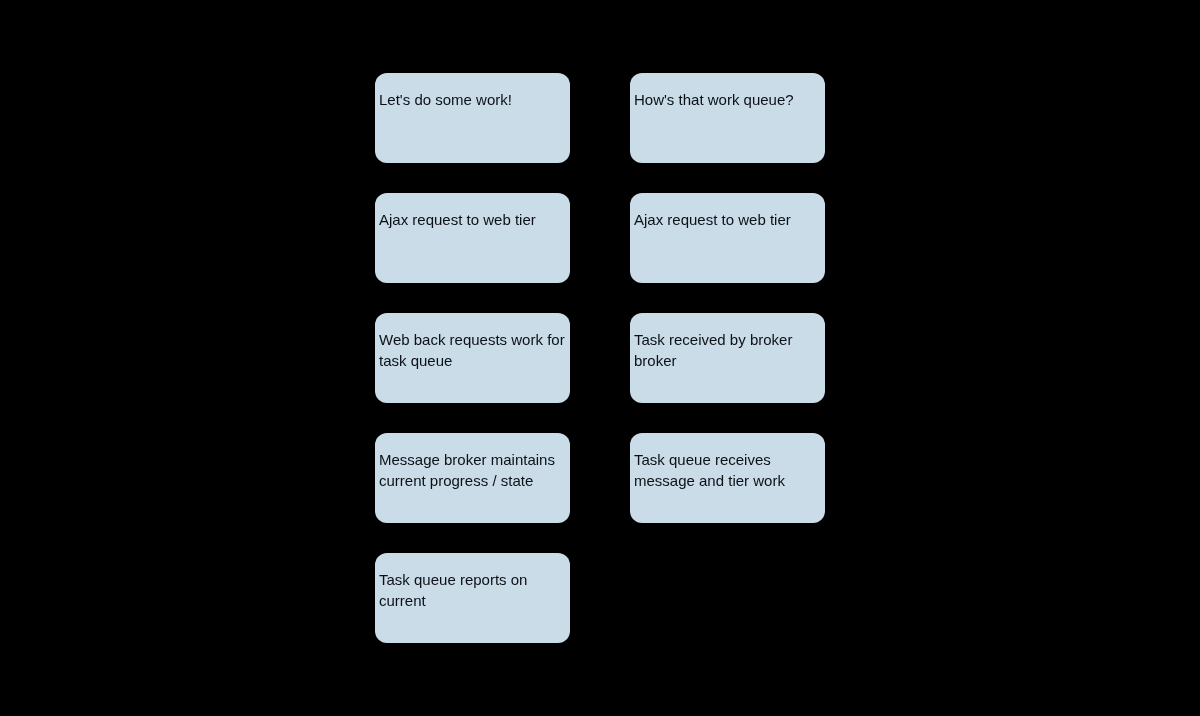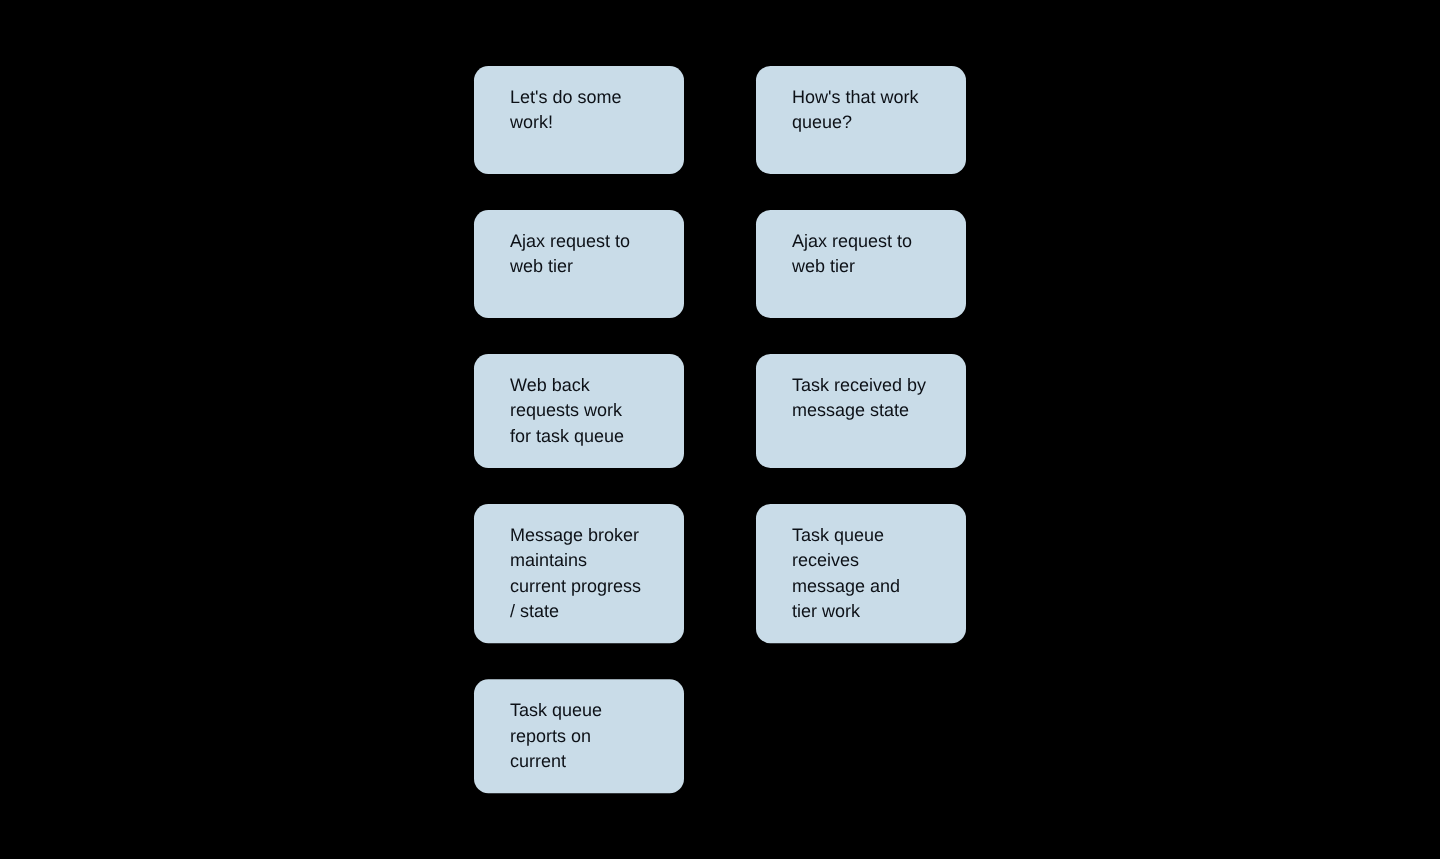--- a/index.html
+++ b/index.html
@@ -22,22 +22,22 @@
       display: grid;
       grid-template-columns: 1fr 1fr;
       grid-template-rows: repeat(5, auto);
       gap: 30px 60px;
       padding: 40px;
     }
 
     .card {
       background-color: #c9dce8;
       border-radius: 12px;
-      padding: 16px 30px;
-      width: 175px;
+      padding: 16px 4px;
+      width: 195px;
       min-height: 90px;
       display: flex;
       align-items: flex-start;
       justify-content: flex-start;
     }
 
     .card-text {
       font-size: 15px;
       color: #0d1117;
       line-height: 1.4;
@@ -56,21 +56,21 @@
     <div class="card">
       <span class="card-text">Ajax request to web tier</span>
     </div>
     <div class="card">
       <span class="card-text">Ajax request to web tier</span>
     </div>
     <div class="card">
       <span class="card-text">Web back requests work for task queue</span>
     </div>
     <div class="card">
-      <span class="card-text">Task received by message state</span>
+      <span class="card-text">Task received by broker broker</span>
     </div>
     <div class="card">
       <span class="card-text">Message broker maintains current progress / state</span>
     </div>
     <div class="card">
       <span class="card-text">Task queue receives message and tier work</span>
     </div>
     <div class="card">
       <span class="card-text">Task queue reports on current</span>
     </div>

